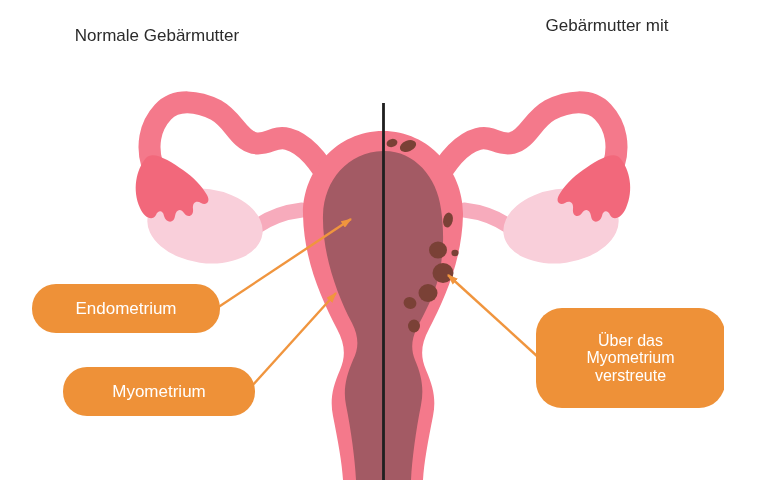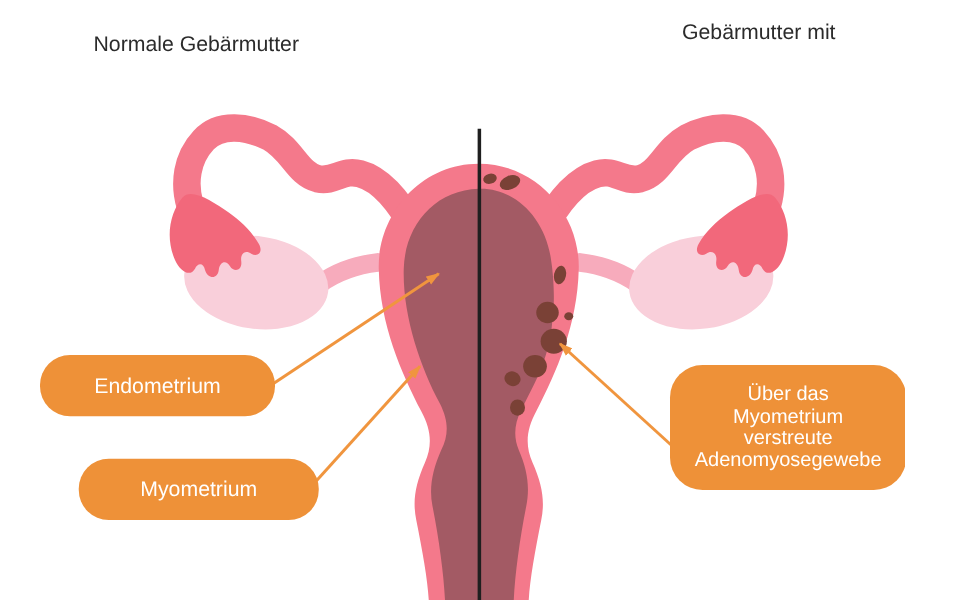--- a/index.html
+++ b/index.html
@@ -27,21 +27,21 @@
     color:#ffffff;
     display:flex;
     align-items:center;
     justify-content:center;
     text-align:center;
     font-size:17px;
   }
   .callout-endometrium{left:32px;top:284px;width:188px;height:49px;border-radius:24px;}
   .callout-myometrium{left:63px;top:367px;width:192px;height:49px;border-radius:24px;}
   .callout-adenomyosis{
-    left:536px;top:292px;width:189px;height:100px;border-radius:26px;
+    left:536px;top:308px;width:189px;height:100px;border-radius:26px;
     flex-direction:column;font-size:16px;line-height:17.5px;
   }
   .callout-adenomyosis span{display:block;}
 </style>
 </head>
 <body>
 
 <div class="stage">
 
   <svg width="768" height="480" viewBox="0 0 768 480">
@@ -117,16 +117,15 @@
   <div class="callout callout-endometrium">
     <span>Endometrium</span>
   </div>
   <div class="callout callout-myometrium">
     <span>Myometrium</span>
   </div>
   <div class="callout callout-adenomyosis">
     <span>Über das</span>
     <span>Myometrium</span>
     <span>verstreute</span>
-    <span>Adenomyosegewebe</span>
   </div>
 
 </div>
 
 </body></html>

